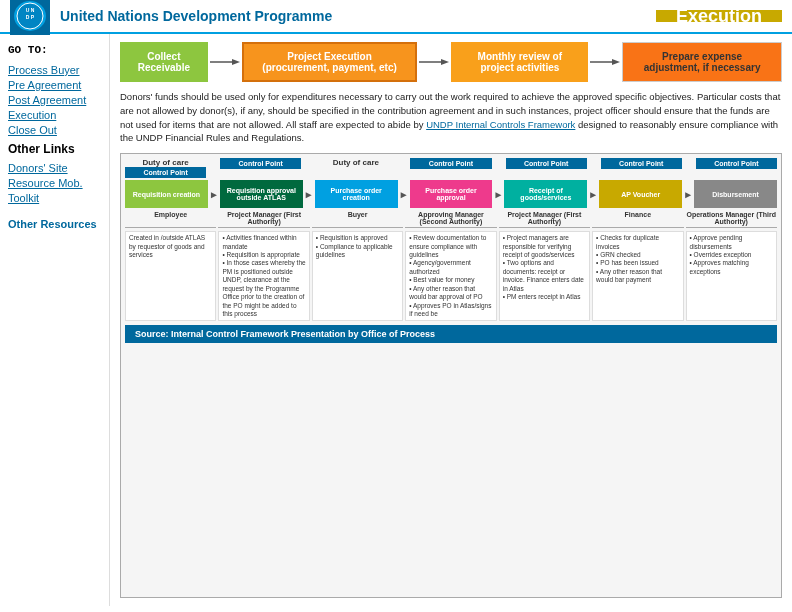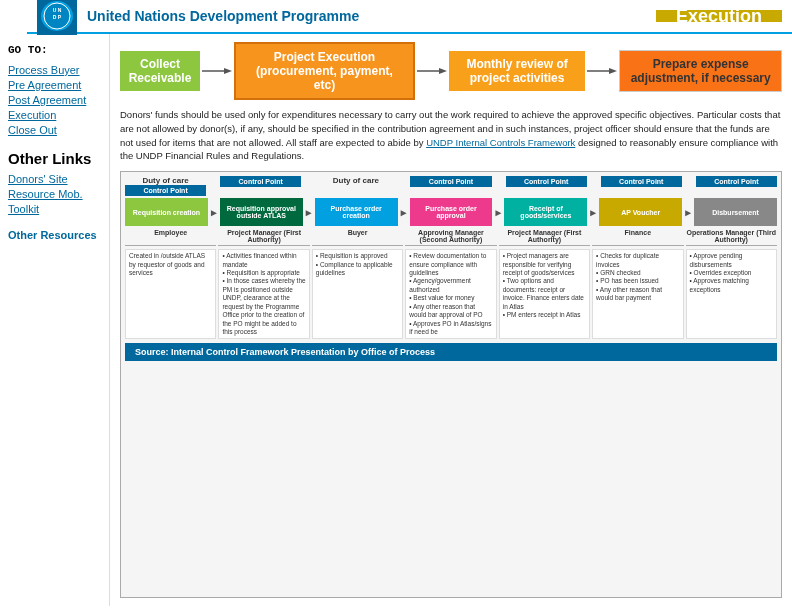--- a/index.html
+++ b/index.html
@@ -6,21 +6,20 @@
     body { font-family: Arial, sans-serif; width: 792px; height: 612px; overflow: hidden; background: #fff; font-size: 11px; }
 
     
     #header {
       display: flex;
       align-items: center;
       background: #fff;
       border-bottom: 2px solid #00a0e1;
       height: 24px;
       padding: 16px 10px;
-      margin-left: 27px;
     }
     #logo-box {
       width: 40px;
       height: 38px;
       background: #00689d;
       display: flex;
       align-items: center;
       justify-content: center;
       margin-right: 10px;
     }
@@ -77,22 +76,22 @@
     .sidebar-link {
       color: #00689d;
       text-decoration: underline;
       cursor: pointer;
       display: block;
       margin-bottom: 3px;
       font-size: 11px;
     }
     #other-links-label {
       font-weight: bold;
-      font-size: 15px;
-      margin-top: 14px;
+      font-size: 12px;
+      margin-top: 6px;
       margin-bottom: 6px;
     }
     #other-resources-label {
       font-weight: bold;
       font-size: 11px;
       margin-top: 14px;
       color: #00689d;
       cursor: pointer;
     }
 
@@ -108,24 +107,24 @@
     
     #flow-top {
       display: flex;
       align-items: center;
       margin-bottom: 8px;
       gap: 0;
     }
     .flow-box {
       background: #8dc63f;
       color: white;
-      font-size: 12px;
-      font-weight: bold;
-      text-align: center;
-      padding: 6px 8px;
+      font-size: 10px;
+      font-weight: bold;
+      text-align: center;
+      padding: 6px 16px;
       min-width: 70px;
       min-height: 40px;
       display: flex;
       align-items: center;
       justify-content: center;
     }
     .flow-box.active {
       background: #f7941d;
     }
     .flow-box.monthly {

